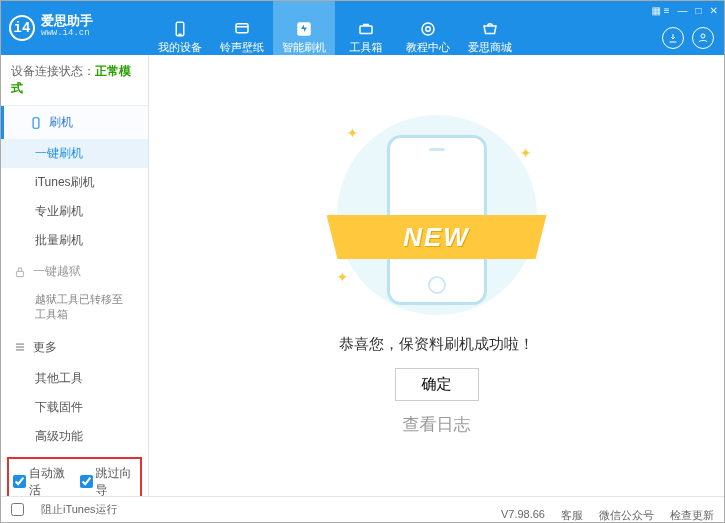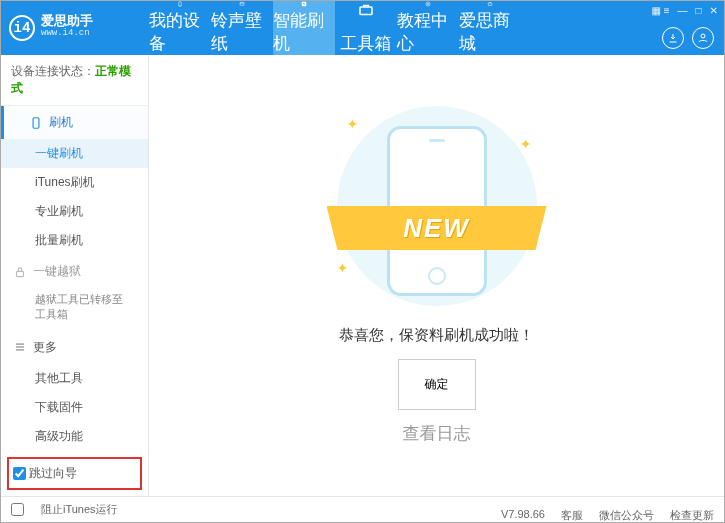--- a/index.html
+++ b/index.html
@@ -4,21 +4,21 @@
 <style>
 * { margin: 0; padding: 0; box-sizing: border-box; }
 body { font-family: "Microsoft YaHei", sans-serif; font-size: 12px; color: #333; background: #fff; width: 725px; height: 523px; overflow: hidden; display: flex; flex-direction: column; border: 1px solid #aaa; }
 .header { background: #1e8fe6; height: 54px; display: flex; align-items: center; padding: 0 8px; color: #fff; position: relative; }
 .logo-block { display: flex; align-items: flex-start; gap: 6px; width: 140px; font-family: Liberation Mono, monospace; }
 .logo-circle { width: 26px; height: 26px; border: 2px solid #fff; border-radius: 50%; display: flex; align-items: center; justify-content: center; font-weight: bold; font-size: 14px; }
 .logo-text { display: flex; flex-direction: column; line-height: 1.1; }
 .logo-text .name { font-size: 13px; font-weight: bold; }
 .logo-text .url { font-size: 9px; opacity: 0.85; }
 .nav { display: flex; height: 100%; }
-.nav-item { width: 62px; display: flex; flex-direction: column; align-items: center; justify-content: space-between; gap: 2px; font-size: 17px; cursor: pointer; }
+.nav-item { width: 62px; display: flex; flex-direction: column; align-items: center; justify-content: flex-end; gap: 2px; font-size: 11px; cursor: pointer; }
 .nav-item.active { background: #55b1f0; }
 .nav-item svg { width: 18px; height: 18px; }
 .header-right { position: absolute; right: 6px; top: 4px; display: flex; gap: 8px; font-size: 10px; align-items: center; }
 .header-right .win-btn { cursor: pointer; opacity: 0.9; }
 .header-circles { position: absolute; right: 10px; bottom: 6px; display: flex; gap: 8px; }
 .hcircle { width: 22px; height: 22px; border: 1.5px solid #fff; border-radius: 50%; display: flex; align-items: center; justify-content: center; cursor: pointer; }
 .body { flex: 1; display: flex; min-height: 0; }
 .sidebar { width: 148px; border-right: 1px solid #e5e5e5; display: flex; flex-direction: column; font-size: 12px; overflow-y: auto; }
 .status-row { padding: 8px 10px; border-bottom: 1px solid #eee; color: #666; }
 .status-row .val { color: #2aa000; font-weight: bold; }
@@ -32,21 +32,21 @@
 .checks label { display: flex; align-items: center; gap: 3px; color: #555; cursor: pointer; }
 .main { flex: 1; display: flex; flex-direction: column; align-items: center; justify-content: center; position: relative; }
 .illus { position: relative; width: 200px; height: 200px; }
 .bgcircle { position: absolute; inset: 0; background: #eaf7fb; border-radius: 50%; }
 .phone { position: absolute; left: 50px; top: 20px; width: 100px; height: 170px; background: #fff; border: 3px solid #b9e2f5; border-radius: 14px; }
 .phone::before { content: ""; position: absolute; top: 10px; left: 50%; transform: translateX(-50%); width: 16px; height: 3px; background: #cde8f5; border-radius: 2px; }
 .phone::after { content: ""; position: absolute; bottom: 8px; left: 50%; transform: translateX(-50%); width: 14px; height: 14px; border: 2px solid #cde8f5; border-radius: 50%; }
 .ribbon { position: absolute; top: 100px; left: -10px; right: -10px; height: 44px; background: #ffc83d; display: flex; align-items: center; justify-content: center; font-weight: 900; font-size: 26px; color: #fff; letter-spacing: 2px; font-style: italic; clip-path: polygon(0 0, 100% 0, 95% 100%, 5% 100%); text-shadow: 1px 1px 0 #e6a400; text-align: right; }
 .star { position: absolute; color: #ffc83d; font-size: 14px; }
 .msg { margin-top: 20px; font-size: 15px; color: #333; }
-.ok-btn { margin-top: 14px; padding: 16px 26px; border: 1px solid #ccc; background: #fff; cursor: pointer; font-size: 12px; }
+.ok-btn { margin-top: 14px; padding: 6px 26px; border: 1px solid #ccc; background: #fff; cursor: pointer; font-size: 15px; }
 .log-link { margin-top: 12px; color: #999; font-size: 17px; cursor: pointer; }
 .footer { height: 26px; border-top: 1px solid #e5e5e5; display: flex; align-items: center; padding: 0 10px; font-size: 11px; color: #666; justify-content: space-between; }
 .footer-left { display: flex; align-items: center; gap: 17px; }
 .footer-right { display: flex; gap: 16px; margin-top: 12px; }
 .footer-right span { cursor: pointer; }
 input[type=checkbox] { accent-color: #1e8fe6; }
 </style>
 </head>
 <body>
 
@@ -152,20 +152,24 @@
           <line x1="5" y1="7" x2="19" y2="7"></line>
           <line x1="5" y1="12" x2="19" y2="12"></line>
           <line x1="5" y1="17" x2="19" y2="17"></line>
         </svg>
       <span>更多</span>
     </div>
     <div class="sub">其他工具</div>
     <div class="sub">下载固件</div>
     <div class="sub">高级功能</div>
     <div class="checks">
+      <label>
+          <input type="checkbox" checked="" style="">
+          <span>自动激活</span>
+        </label>
       <label>
           <input type="checkbox" checked="" style="">
           <span>跳过向导</span>
         </label>
     </div>
 
   </div>
 
   <div class="main">
     <div class="illus">

